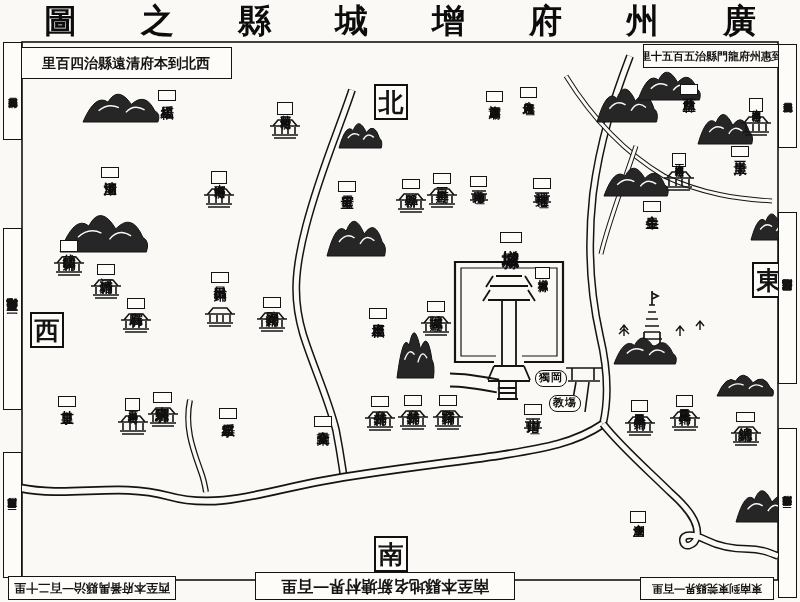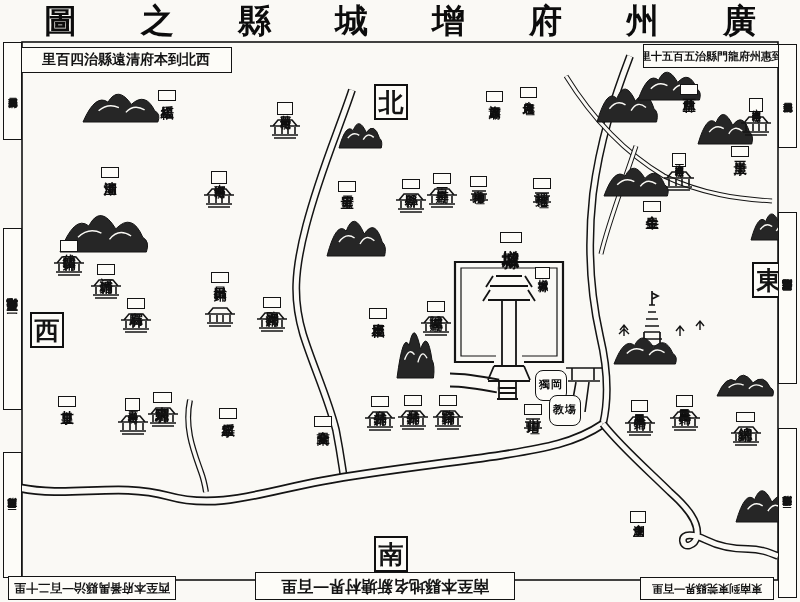--- a/index.html
+++ b/index.html
@@ -20,21 +20,21 @@
     border:2.5px solid #101010;background:#fdfcf8;
     font-size:25px;font-weight:800;line-height:1;
     display:flex;align-items:center;justify-content:center;z-index:6;
   }
   .place{
     position:absolute;background:#fdfcf8;border:1.6px solid #141414;
     padding:3px 1px;writing-mode:vertical-rl;text-orientation:upright;
     font-weight:700;line-height:1.06;letter-spacing:1px;color:#0e0e0e;z-index:5;
     white-space:nowrap;
   }
-  .place.h{writing-mode:horizontal-tb;padding:8px 3px;line-height:1.15;border-radius:8px;}
+  .place.h{writing-mode:horizontal-tb;padding:1px 3px;line-height:1.15;border-radius:8px;}
   .picon{position:absolute;z-index:5;line-height:0;}
   .bnote{
     position:absolute;background:#fdfcf8;border:1.4px solid #141414;
     box-sizing:border-box;color:#141414;font-weight:600;overflow:hidden;
     display:flex;align-items:center;justify-content:center;z-index:6;
     line-height:1;white-space:nowrap;
   }
   .bnote.v{writing-mode:vertical-rl;text-orientation:upright;letter-spacing:0;}
   .flip{transform:rotate(180deg);}
 </style>
@@ -134,21 +134,21 @@
       <span>增</span>
       <span>府</span>
       <span>州</span>
       <span>廣</span>
     </div>
 
 <div class="dir" style="left: 374px; top: 84px;">北</div>
     <div class="dir" style="left: 30px; top: 312px;">西</div>
     <div class="dir" style="left: 752px; top: 262px;">東</div>
     <div class="dir" style="left: 374px; top: 536px;">南</div>
-    <div class="bnote" style="left: 20px; top: 47px; width: 212px; height: 26px; font-size: 14px; font-family: Liberation Serif, serif;">里百四治縣遠清府本到北西</div>
+    <div class="bnote" style="left: 20px; top: 47px; width: 212px; height: 32px; font-size: 14px;">里百四治縣遠清府本到北西</div>
     <div class="bnote" style="left: 643px; top: 44px; width: 148px; height: 24px; font-size: 11px;">里十五百五治縣門龍府州惠到北</div>
     <div class="bnote v" style="left: 3px; top: 42px; width: 19px; height: 98px; font-size: 9px;">西到本府從化縣治二百里</div>
     <div class="bnote v flip" style="left: 3px; top: 228px; width: 19px; height: 182px; font-size: 11px;">西至本縣地界大圩一百七十五里</div>
     <div class="bnote v flip" style="left: 3px; top: 452px; width: 19px; height: 126px; font-size: 9px;">西南到本府東莞縣界一百三十里</div>
     <div class="bnote v" style="left: 778px; top: 44px; width: 19px; height: 104px; font-size: 9px;">北到龍門縣治二百五十里</div>
     <div class="bnote v flip" style="left: 778px; top: 212px; width: 19px; height: 172px; font-size: 10px;">東至惠州府愽羅縣地名紅塘逕三百里</div>
     <div class="bnote v flip" style="left: 778px; top: 428px; width: 19px; height: 170px; font-size: 9px;">東南到惠州府愽羅縣治陸路一百五十里</div>
     <div class="bnote flip" style="left: 8px; top: 576px; width: 168px; height: 24px; font-size: 12px;">西至本府番禺縣治一百二十里</div>
     <div class="bnote flip" style="left: 255px; top: 572px; width: 260px; height: 28px; font-size: 16px;">南至本縣地名新塘村界一百里</div>
     <div class="bnote flip" style="left: 640px; top: 577px; width: 134px; height: 23px; font-size: 11px;">東南到東莞縣界一百里</div>

